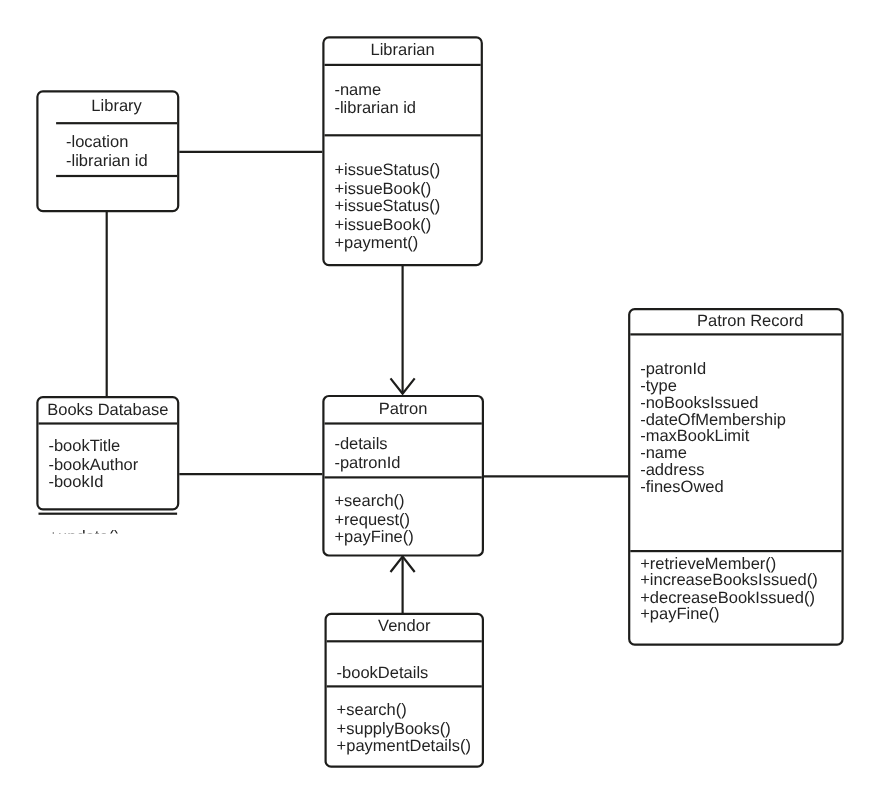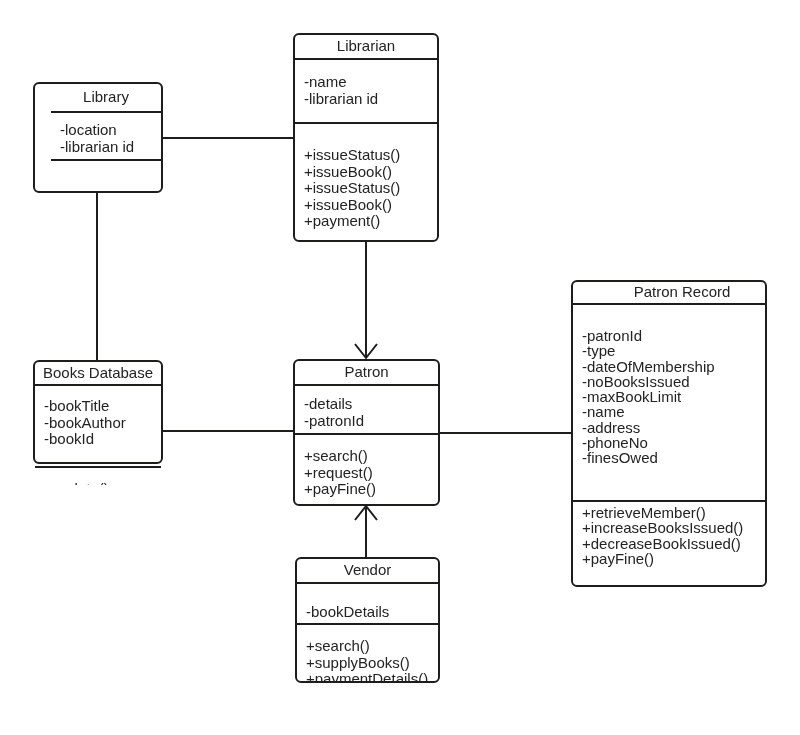--- a/index.html
+++ b/index.html
@@ -130,37 +130,36 @@
         <div class="uml-line">+request()</div>
         <div class="uml-line">+payFine()</div>
       </div>
   </div>
 
   <div class="uml-class" style="left:571px; top:280px; width:196px; height:307px;">
     <div class="uml-title" style="height:23px;padding-left:26px;">Patron Record</div>
     <div class="uml-attrs" style="height:197px; padding-top:23px; line-height:15.3px;">
         <div class="uml-line">-patronId</div>
         <div class="uml-line">-type</div>
+        <div class="uml-line">-noBooksIssued</div>
         <div class="uml-line">-dateOfMembership</div>
-        <div class="uml-line">-noBooksIssued</div>
         <div class="uml-line">-maxBookLimit</div>
         <div class="uml-line">-name</div>
         <div class="uml-line">-address</div>
-        <div class="uml-line">-phoneNo</div>
         <div class="uml-line">-finesOwed</div>
       </div>
     <div class="uml-methods" style="padding-top:3px; line-height:15.3px;">
         <div class="uml-line">+retrieveMember()</div>
         <div class="uml-line">+increaseBooksIssued()</div>
         <div class="uml-line">+decreaseBookIssued()</div>
         <div class="uml-line">+payFine()</div>
       </div>
   </div>
 
-  <div class="uml-class" style="left:295px; top:557px; width:145px; height:126px;">
+  <div class="uml-class" style="left:295px; top:557px; width:145px; height:141px;">
     <div class="uml-title" style="height:25px;">Vendor</div>
     <div class="uml-attrs" style="height:41px; padding-top:20px;">
         <div class="uml-line">-bookDetails</div>
       </div>
     <div class="uml-methods">
         <div class="uml-line">+search()</div>
         <div class="uml-line">+supplyBooks()</div>
         <div class="uml-line">+paymentDetails()</div>
       </div>
   </div>

